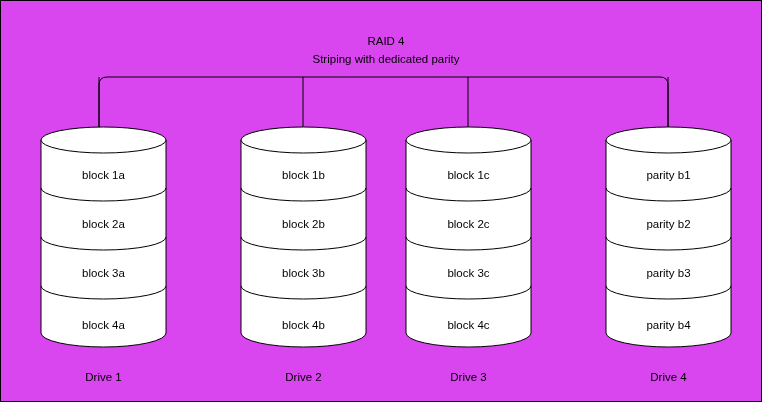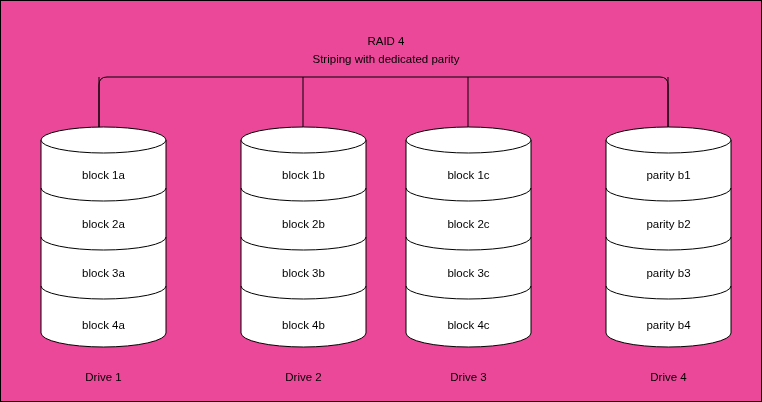--- a/index.html
+++ b/index.html
@@ -8,21 +8,21 @@
     padding: 0;
     background: #ffffff;
   }
   body {
     font-family: "Liberation Sans", sans-serif;
   }
   #page {
     position: relative;
     width: 762px;
     height: 402px;
-    background: #ec4899;
+    background: #d946ef;
     box-sizing: border-box;
     overflow: hidden;
   }
   #page-border {
     position: absolute;
     left: 0;
     top: 0;
     width: 762px;
     height: 402px;
     box-sizing: border-box;

